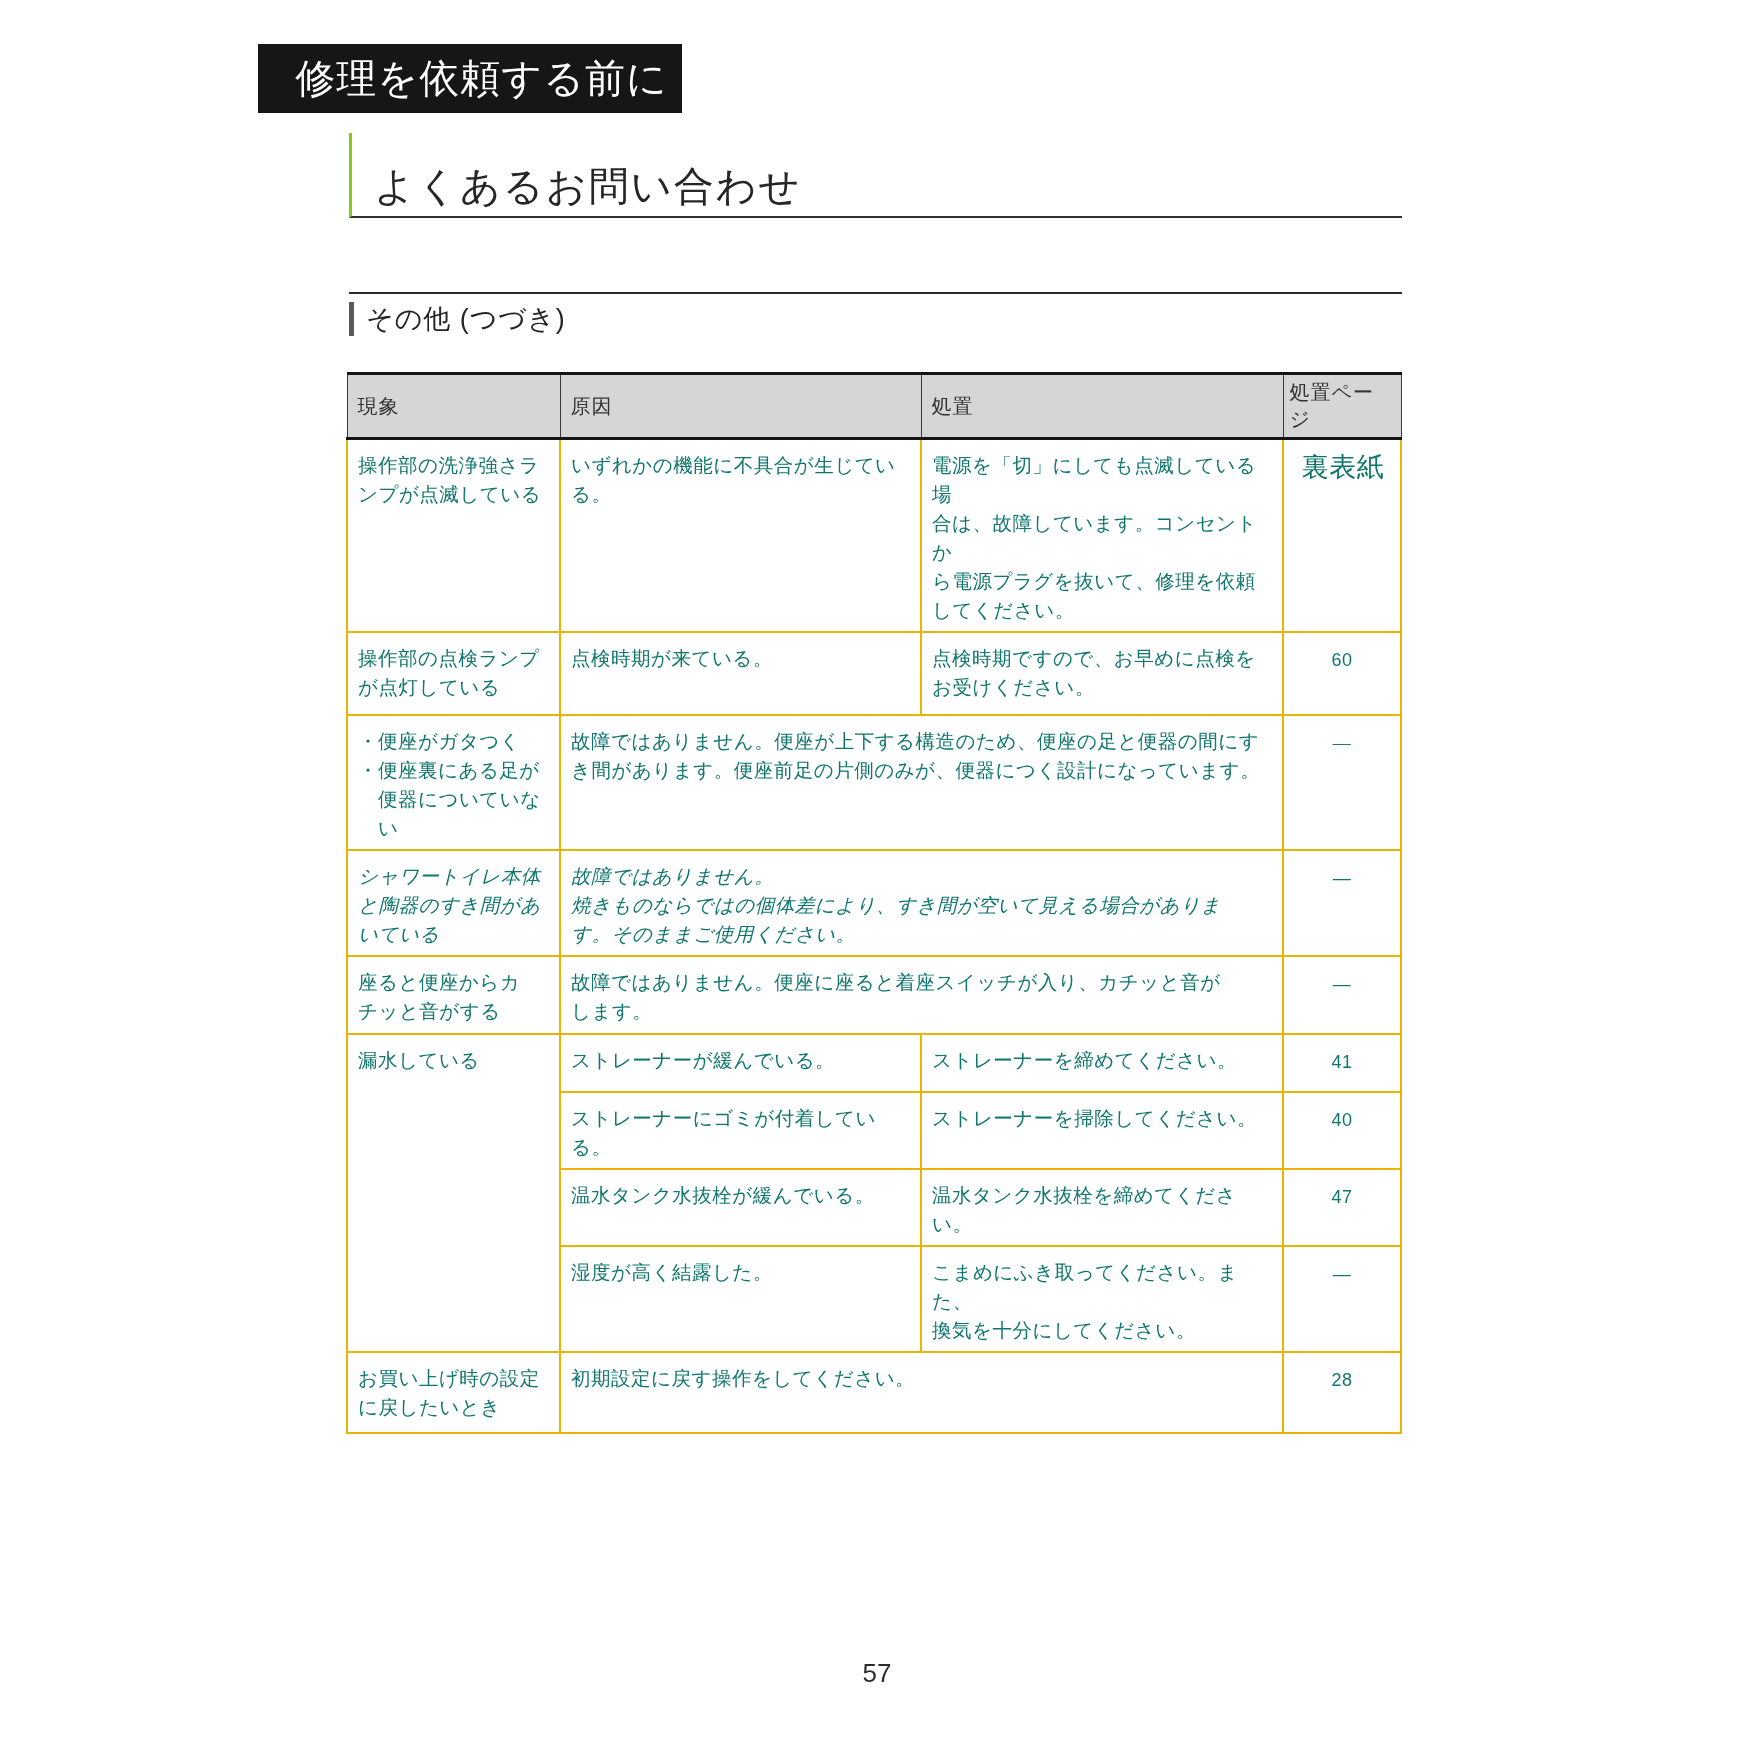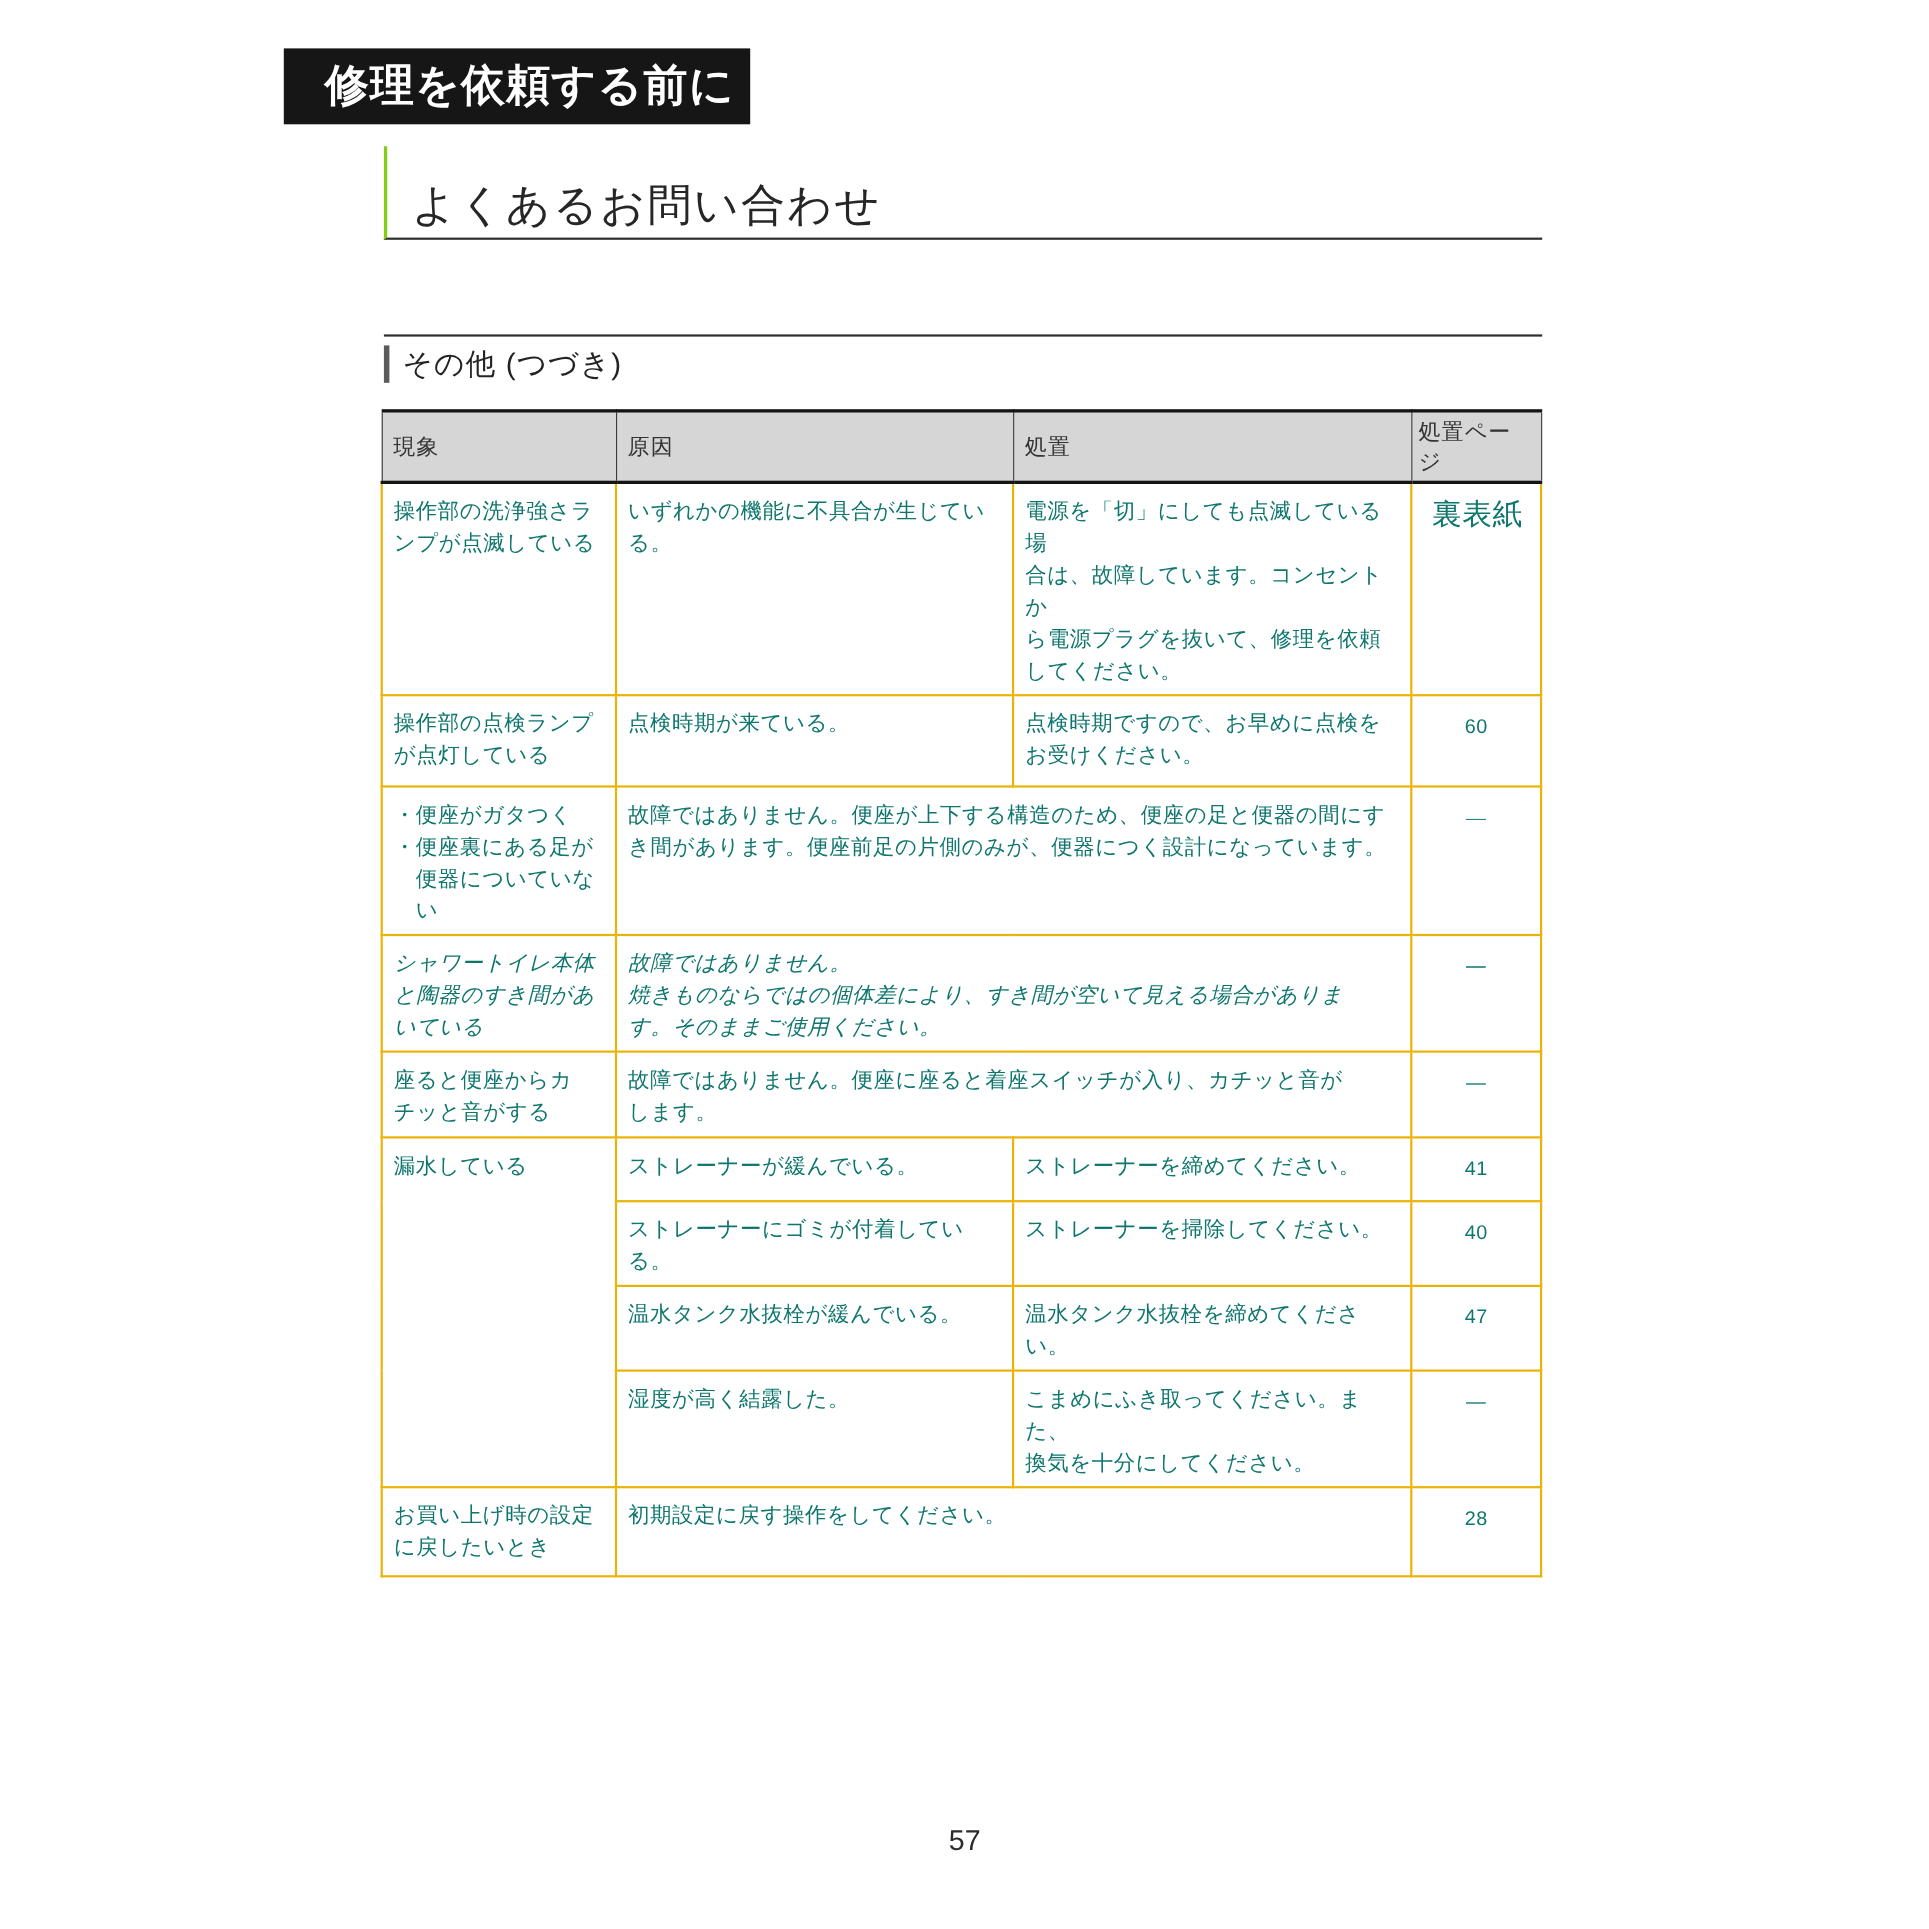--- a/index.html
+++ b/index.html
@@ -7,41 +7,41 @@
     width:1754px;height:1754px;
     position:relative;
     background:#ffffff;
     font-family:"Liberation Sans","DejaVu Sans",sans-serif;
     color:#222222;
   }
   
   .banner{
     position:absolute;left:258px;top:44px;width:424px;height:69px;
     background:#161616;color:#ffffff;
-    font-size:40px;font-weight:bold;
+    font-size:40px;font-weight:normal;
     line-height:69px;text-align:right;
     padding-right:14px;box-sizing:border-box;
     letter-spacing:1px;
   }
   
   .title-block{
     position:absolute;left:349px;top:133px;width:1053px;height:85px;
     border-left:3px solid #84cc16;
     border-bottom:2px solid #2e2e2e;
     box-sizing:border-box;
     display:flex;align-items:flex-end;
     padding:0 0 2px 22px;
   }
   .title-block h1{
     margin:0;font-size:40px;font-weight:400;color:#262626;
     letter-spacing:2px;
   }
   
   .section-header{
-    position:absolute;left:349px;top:304px;width:1053px;
+    position:absolute;left:349px;top:292px;width:1053px;
     border-top:2px solid #2e2e2e;
     padding-top:7px;
     display:flex;align-items:center;
     box-sizing:border-box;
     text-align:right;
   }
   .section-bar{
     width:5px;height:34px;background:#5b5b5b;margin-right:12px;flex:0 0 auto;
   }
   .section-title{font-size:27px;color:#242424;letter-spacing:1px;}

